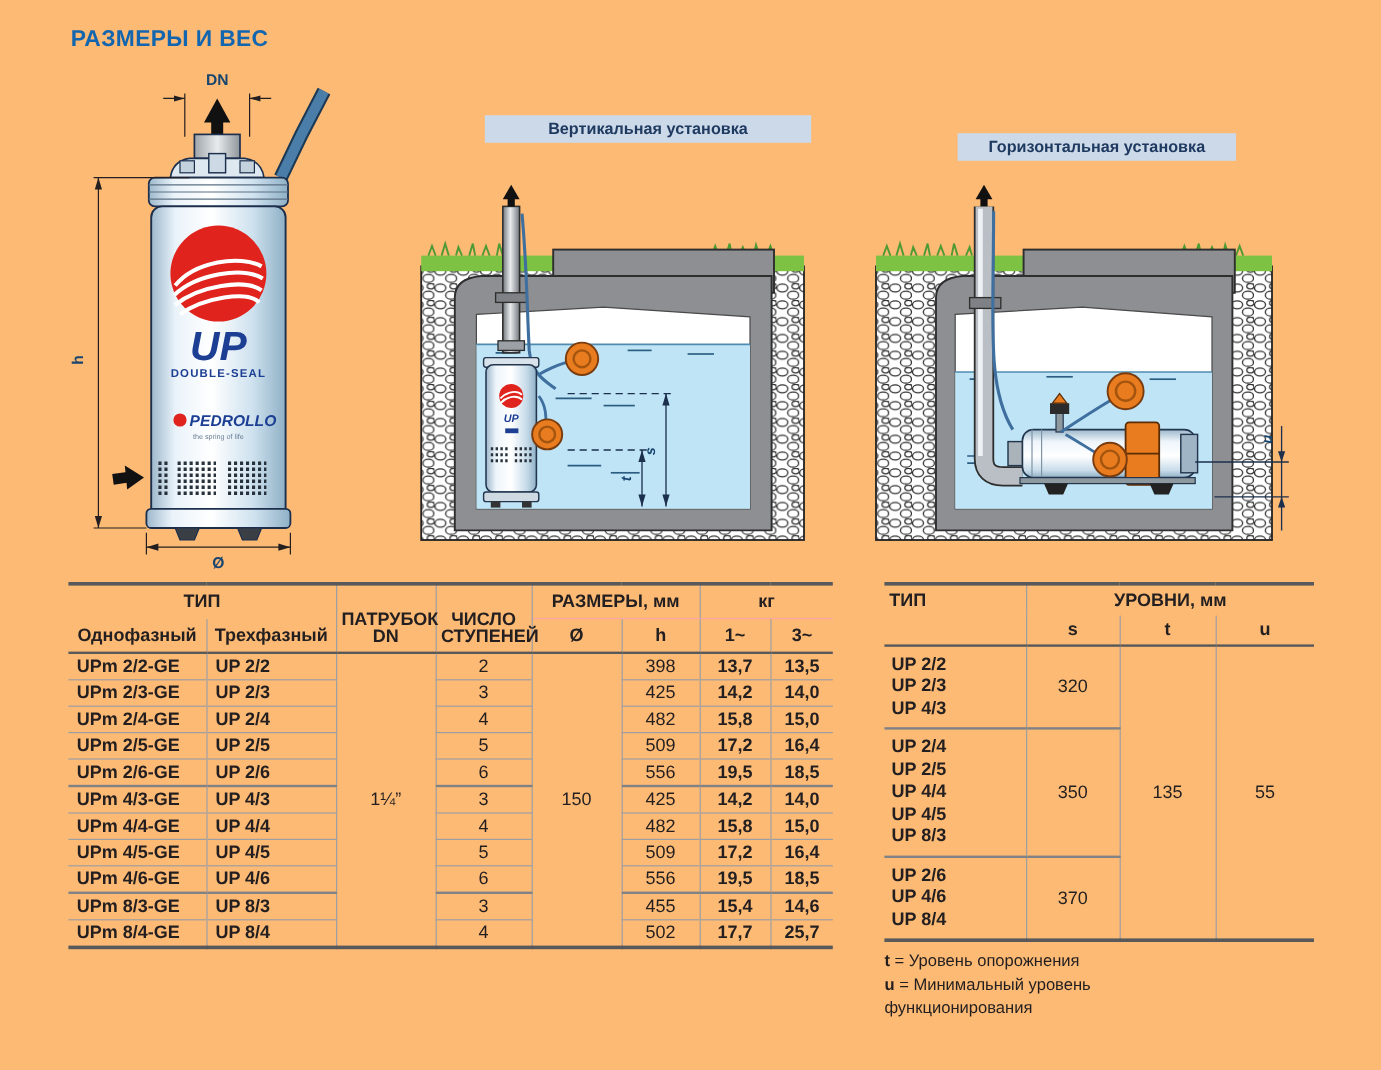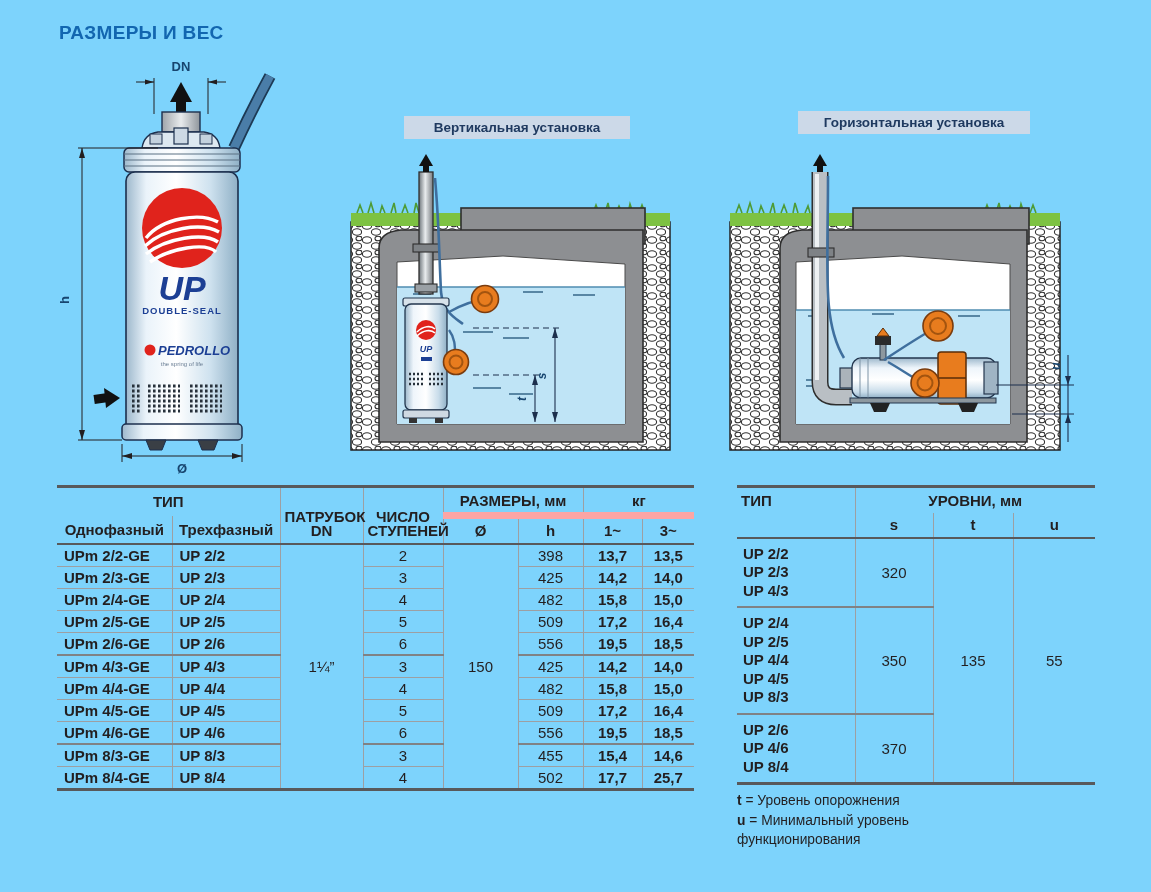--- a/index.html
+++ b/index.html
@@ -1,38 +1,38 @@
 <!DOCTYPE html>
 <html><head>
 <meta charset="utf-8">
 <style>
   html,body{margin:0;padding:0;background:#fff;}
-  .page{position:relative;width:1151px;height:892px;background:#7dd3fc;overflow:hidden;
+  .page{position:relative;width:1151px;height:892px;background:#fdba74;overflow:hidden;
         font-family:"Liberation Sans",sans-serif;color:#231f20;}
   .page-title{position:absolute;left:59px;top:22px;margin:0;font-size:19px;font-weight:800;
         letter-spacing:.3px;color:#1266b0;}
   .fig{position:absolute;}
   .caption{position:absolute;height:23px;line-height:23px;background:#ccd9e8;
         text-align:center;font-size:13.5px;font-weight:700;color:#1f3a60;}
-  .cap-vert{left:404px;top:116px;width:226px;}
+  .cap-vert{left:404px;top:96px;width:272px;}
   .cap-horiz{left:798px;top:111px;width:232px;}
 
   
   table{border-collapse:collapse;table-layout:fixed;font-size:15px;color:#231f20;}
   .tbl{position:absolute;}
   #main-table{left:57px;top:485px;width:637px;border-top:3px solid #58595b;border-bottom:3px solid #58595b;}
   #levels-table{left:737px;top:485px;width:358px;border-top:3px solid #58595b;border-bottom:3px solid #58595b;}
   th,td{padding:0 4px;text-align:center;vertical-align:middle;font-weight:normal;
         border-left:1px solid #9d9fa2;border-right:1px solid #9d9fa2;}
   tr>:first-child{border-left:none;}
   tr>:last-child{border-right:none;margin-top:13px;}
   thead th{font-weight:700;}
   #main-table thead tr:first-child{height:29px;}
   #main-table thead tr:last-child{height:28px;}
-  #main-table thead .subline{border-bottom:7px solid #fca5a5;}
+  #main-table thead .subline{border-bottom:1px solid #fca5a5;}
   #main-table tbody td{height:21px;}
   #main-table tbody tr+tr td{border-top:1px solid #9d9fa2;}
   #main-table tbody tr:first-child td{border-top:2px solid #58595b;}
   #main-table tbody tr.grp td{border-top:2px solid #808285;}
   .name{text-align:left;font-weight:700;padding-left:7px;}
   .bold{font-weight:700;}
   .two-line{line-height:14px;padding-top:18px;}
 
   #levels-table thead tr:first-child{height:26px;}
   #levels-table thead tr:last-child{height:25px;}

